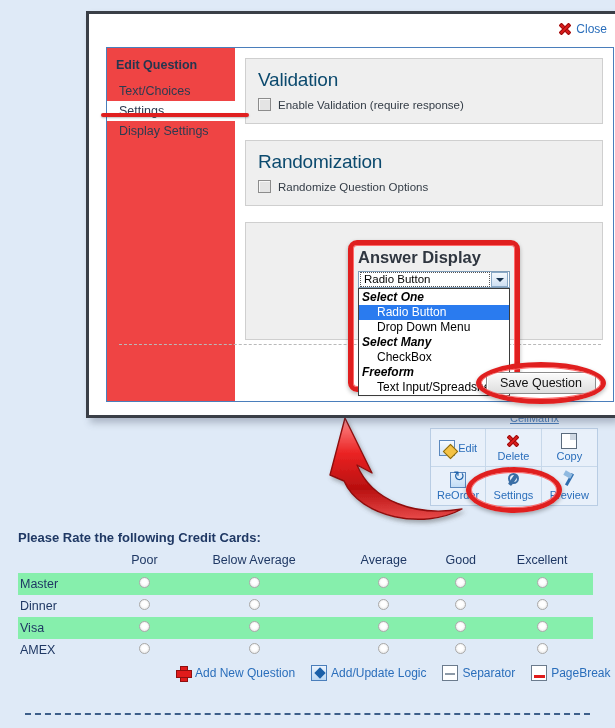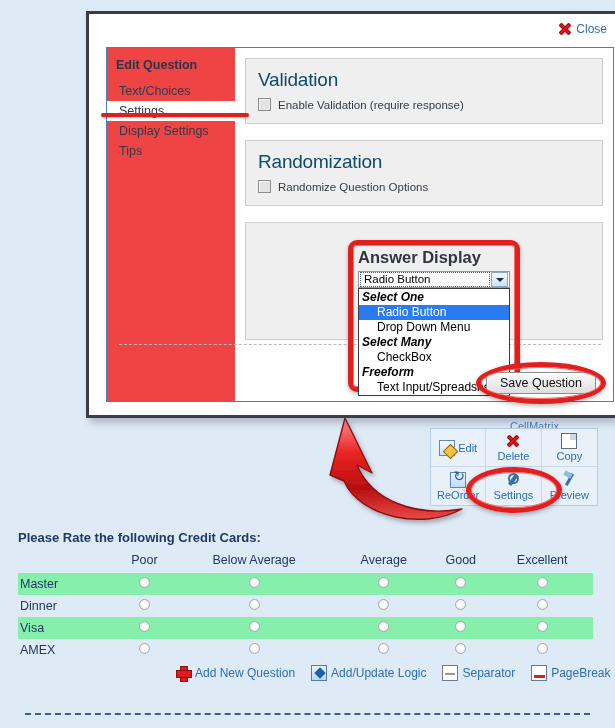--- a/index.html
+++ b/index.html
@@ -211,21 +211,20 @@
     border-top:1px dashed #b9b9b9;
   }
 
   
   .behind-link {
     position:absolute;
     left:510px; top:412px;
     font-size:11px; color:#4a7ebb;
     text-decoration:underline;
     z-index:2;
-    margin-top:8px;
   }
   .tool-grid {
     position:absolute;
     left:430px; top:428px;
     width:168px; height:78px;
     background:#e8f0fa;
     border:1px solid #b9cde4;
     display:grid;
     grid-template-columns:1fr 1fr 1fr;
     grid-template-rows:1fr 1fr;
@@ -422,21 +421,20 @@
       <span class="close-label">Close</span>
     </div>
   </div>
 
   <div class="panel">
     <div class="panel-left">
       <h3>Edit Question</h3>
       <div class="nav-item">Text/Choices</div>
       <div class="nav-item active">Settings</div>
       <div class="nav-item">Display Settings</div>
-      <div class="nav-item">Tips</div>
     </div>
 
     <div class="panel-right">
       <div class="sect">
         <h2>Validation</h2>
         <div class="chk-row">
           <span class="chk"></span>
           <span class="chk-label">Enable Validation (require response)</span>
         </div>
       </div>

